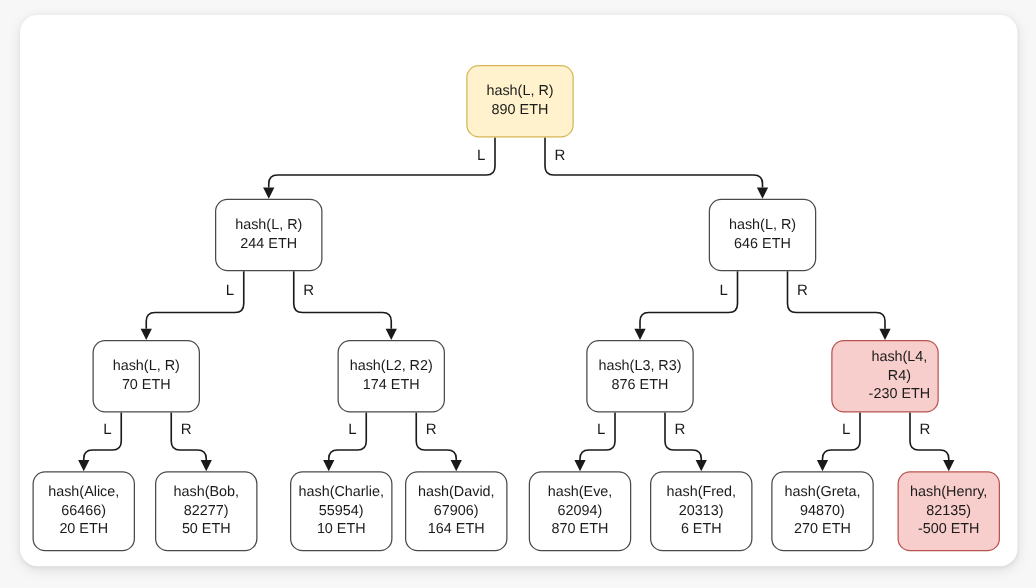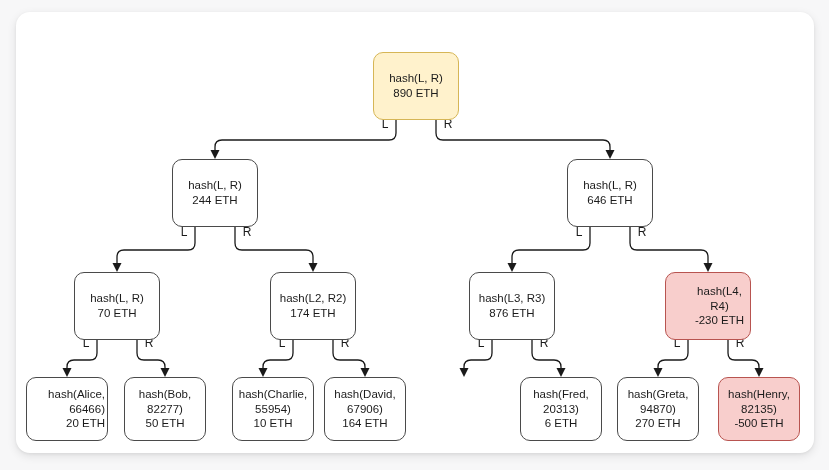--- a/index.html
+++ b/index.html
@@ -52,21 +52,21 @@
     font-size: 11.5px;
     line-height: 1.28;
     text-align: center;
     display: flex;
     flex-direction: column;
     align-items: center;
     justify-content: center;
     padding: 2px;
     cursor: default;
   }
-  .node.internal { width: 86px; height: 68px; }
+  .node.internal { width: 86px; height: 58px; }
   .node.leaf { width: 82px; height: 64px; }
   .node.root-style {
     background: #FFF2CC;
     border-color: #D6B656;
   }
   .node.negative {
     background: #F8CECC;
     border-color: #B85450;
   }
   .edge-label {
@@ -158,40 +158,45 @@
     </div>
     <div class="node internal" style="left:453px; top:260px;justify-content:center;">
       <div>hash(L3, R3)</div>
       <div>876 ETH</div>
     </div>
     <div class="node internal negative" style="left:649px; top:260px;padding-left:25px;">
       <div>hash(L4, R4)</div>
       <div>-230 ETH</div>
     </div>
 
-    <div class="node leaf" style="left:10px; top:365px;align-items:flex-end;">
+    <div class="node leaf" style="left:10px; top:365px;">
       <div>hash(Alice,</div>
       <div>66466)</div>
       <div>20 ETH</div>
     </div>
     <div class="node leaf" style="left:108px; top:365px;">
       <div>hash(Bob,</div>
       <div>82277)</div>
       <div>50 ETH</div>
     </div>
     <div class="node leaf" style="left:216px; top:365px;">
       <div>hash(Charlie,</div>
       <div>55954)</div>
       <div>10 ETH</div>
     </div>
     <div class="node leaf" style="left:308px; top:365px;">
       <div>hash(David,</div>
       <div>67906)</div>
       <div>164 ETH</div>
     </div>
+    <div class="node leaf" style="left:407px; top:365px;">
+      <div>hash(Eve,</div>
+      <div>62094)</div>
+      <div>870 ETH</div>
+    </div>
     <div class="node leaf" style="left:504px; top:365px;">
       <div>hash(Fred,</div>
       <div>20313)</div>
       <div>6 ETH</div>
     </div>
     <div class="node leaf" style="left:601px; top:365px;">
       <div>hash(Greta,</div>
       <div>94870)</div>
       <div>270 ETH</div>
     </div>

